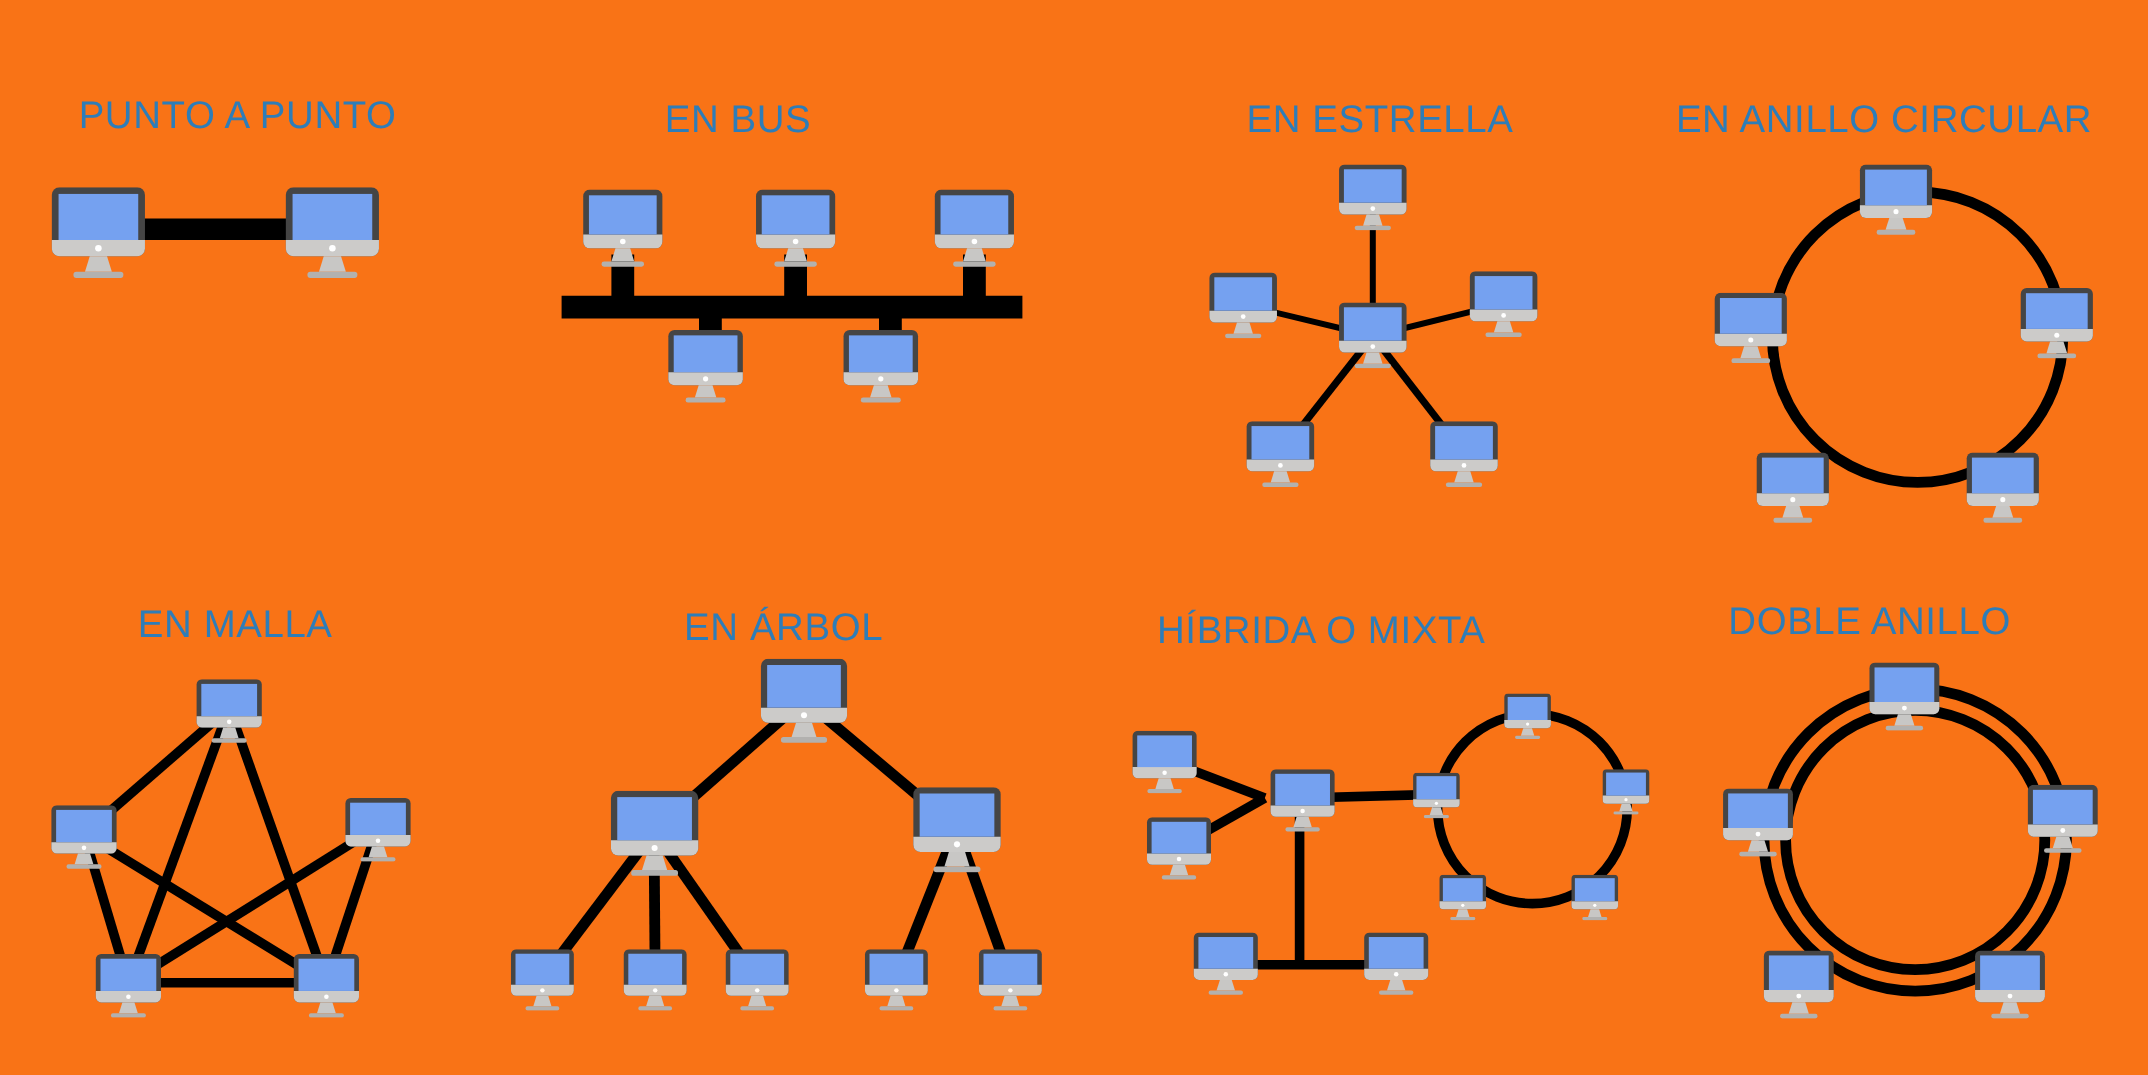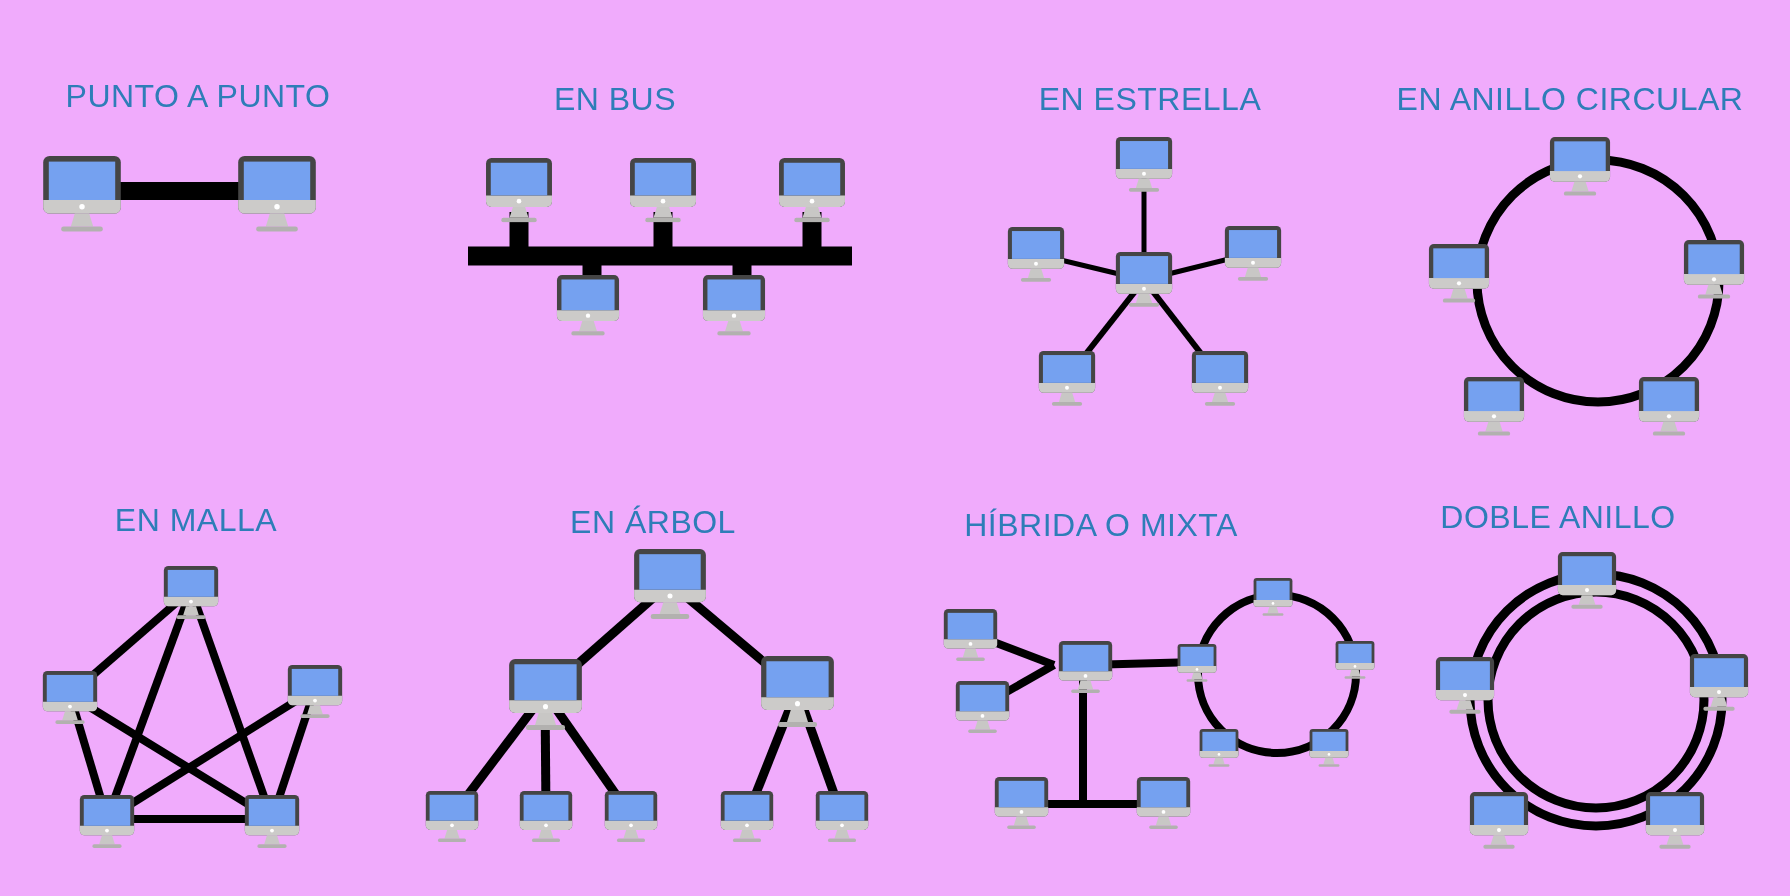--- a/index.html
+++ b/index.html
@@ -28,21 +28,21 @@
   .pc-frame  { fill: var(--pc-frame,  #454545); }
   .pc-screen { fill: var(--pc-screen, #75a1f0); }
   .pc-chin   { fill: var(--pc-chin,   #cccbc9); }
   .pc-dot    { fill: var(--pc-dot,    #ffffff); }
   .pc-stand  { fill: var(--pc-stand,  #c8c7c5); }
   .pc-base   { fill: var(--pc-base,   #b2b1af); }
 </style>
 </head>
 <body>
 
-<div id="page" style="background: #f0abfc;">
+<div id="page" style="background: #f97316;">
   <svg id="canvas" width="1790" height="896" viewBox="0 0 1790 896" xmlns="http://www.w3.org/2000/svg">
     <defs>
       <symbol id="pc" viewBox="0 0 100 95">
         <rect class="pc-frame" x="1.5" y="0" width="97" height="72" rx="8"></rect>
         <path class="pc-chin" d="M1.5 55 H98.5 V64 A8 8 0 0 1 90.5 72 H9.5 A8 8 0 0 1 1.5 64 Z"></path>
         <rect class="pc-screen" x="8.5" y="7" width="83" height="48"></rect>
         <circle class="pc-dot" cx="50" cy="63.5" r="3.4"></circle>
         <path class="pc-stand" d="M41 72 H59 L64 88 H36 Z"></path>
         <rect class="pc-base" x="24" y="88" width="52" height="6.5" rx="3"></rect>
       </symbol>

